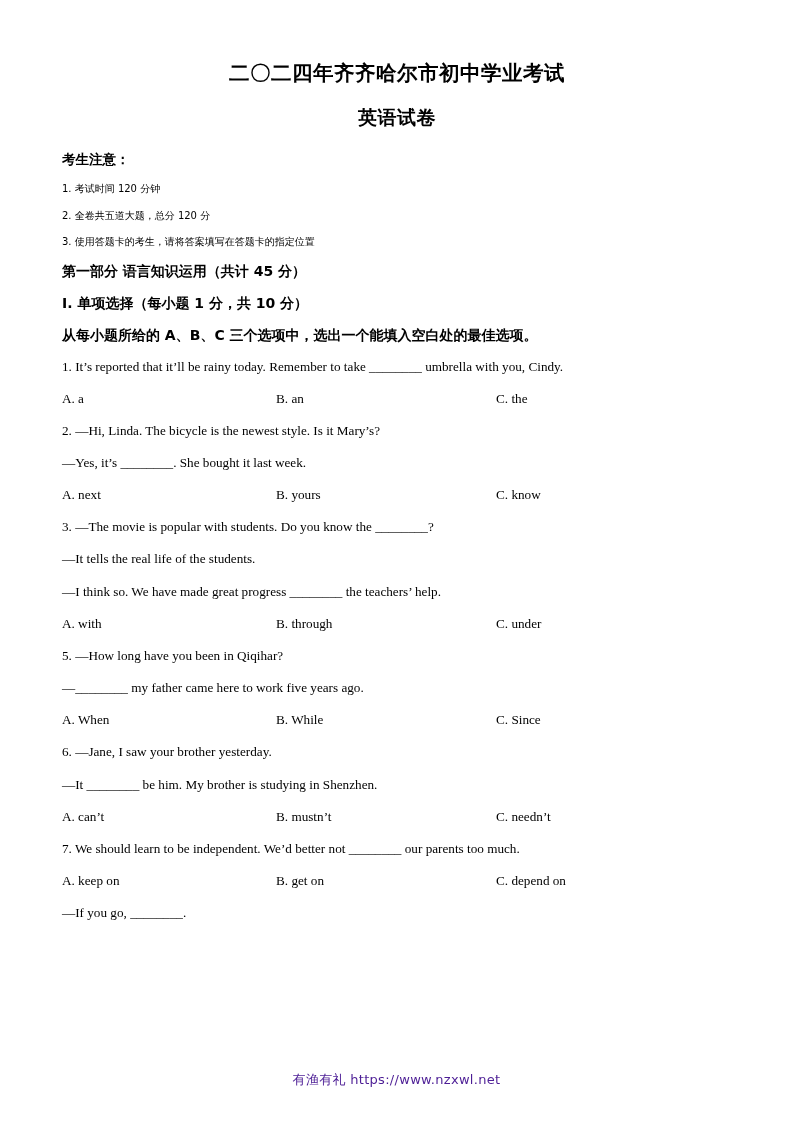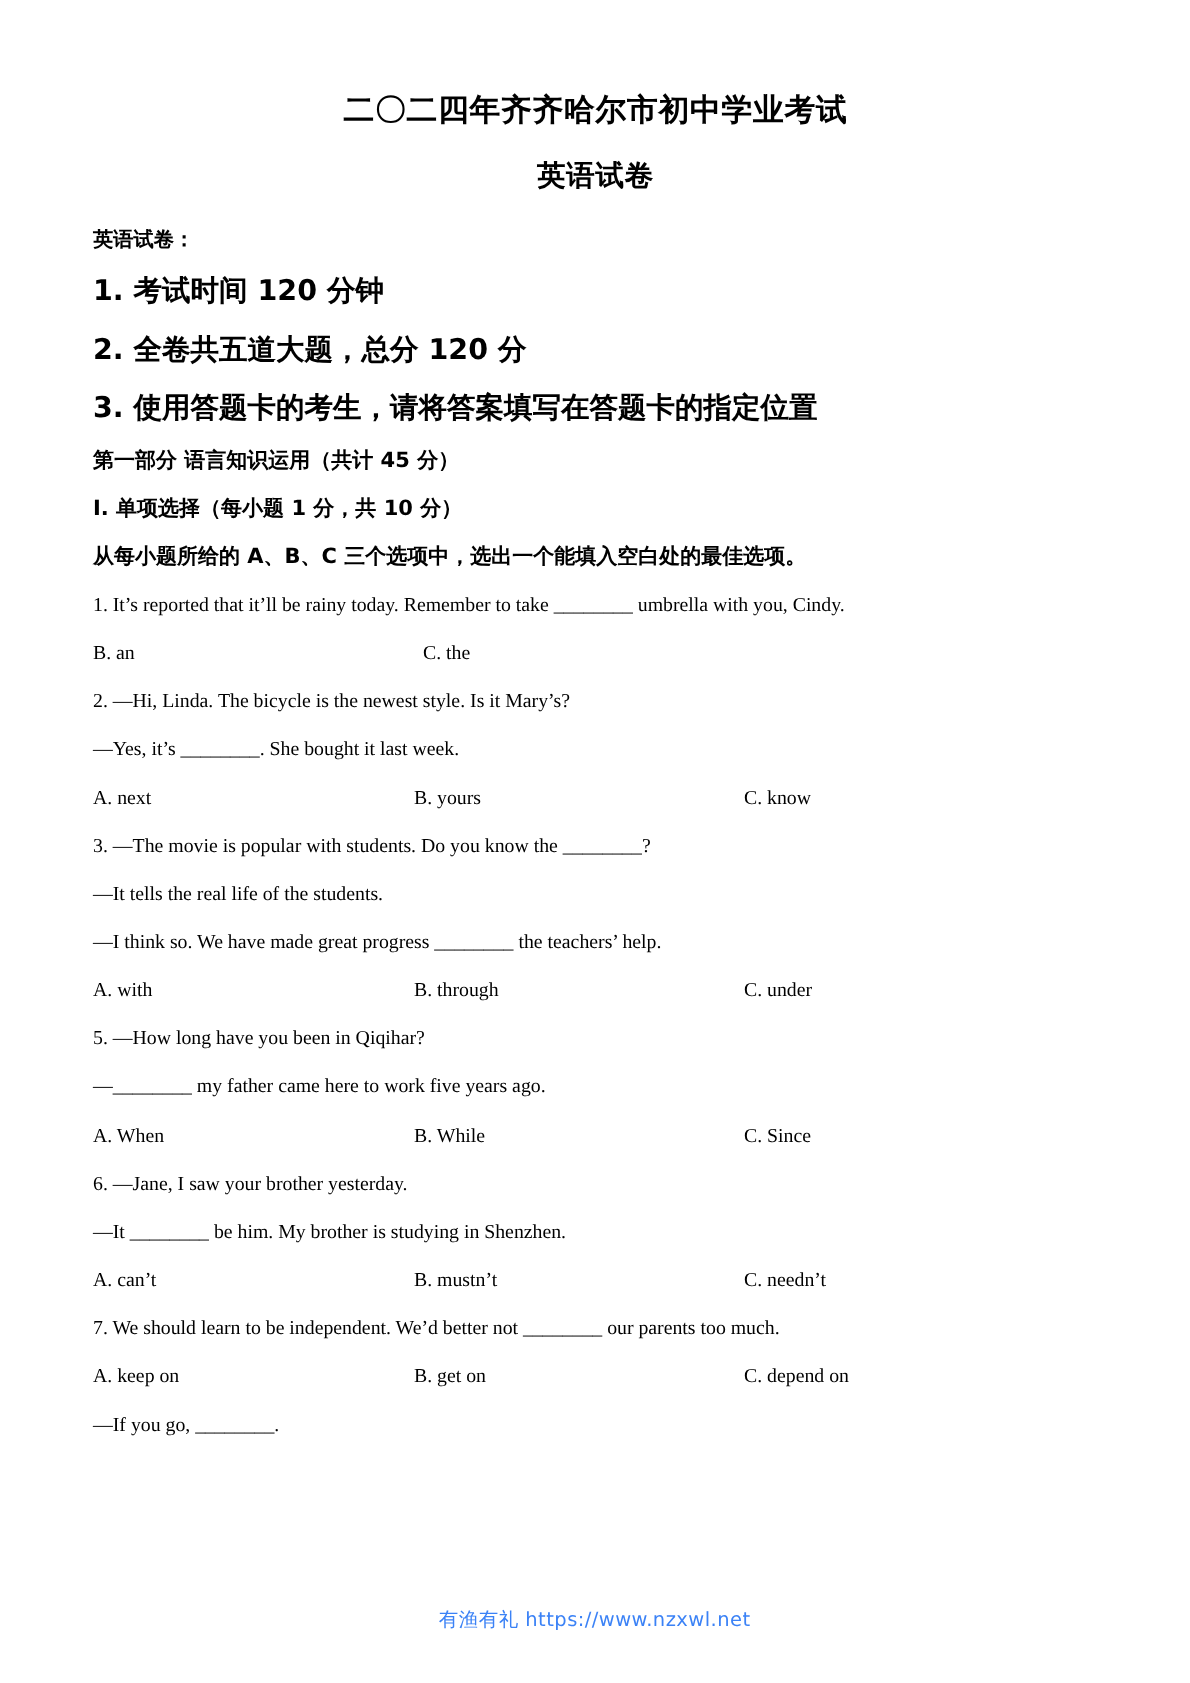--- a/index.html
+++ b/index.html
@@ -49,22 +49,22 @@
   }
 
   .notice-head {
     font-family: "DejaVu Sans", sans-serif;
     font-weight: bold;
     font-size: 13.5px;
     margin: 0 0 13px 0;
   }
   .notice-item {
     font-family: "DejaVu Sans", sans-serif;
-    font-weight: bold;
-    font-size: 19px;
+    font-weight: normal;
+    font-size: 10px;
     margin: 0 0 13px 0;
     line-height: 1.35;
   }
   .section-head {
     font-family: "DejaVu Sans", sans-serif;
     font-weight: bold;
     font-size: 14px;
     margin: 0 0 13px 0;
     line-height: 1.35;
   }
@@ -91,44 +91,45 @@
   .opt-c { flex: 1; }
 
   .footer {
     position: absolute;
     left: 0;
     bottom: 33px;
     width: 793px;
     text-align: center;
     font-family: "DejaVu Sans", sans-serif;
     font-size: 13px;
-    color: #3b82f6;
+    color: #4c1d95;
     letter-spacing: 0.3px;
   }
 </style>
 </head>
 <body>
 
 <div class="page">
   <div class="content">
 
     <h1 class="title-main">二〇二四年齐齐哈尔市初中学业考试</h1>
     <h2 class="title-sub">英语试卷</h2>
 
-    <p class="notice-head">英语试卷：</p>
+    <p class="notice-head">考生注意：</p>
     <p class="notice-item">1. 考试时间 120 分钟</p>
     <p class="notice-item">2. 全卷共五道大题，总分 120 分</p>
     <p class="notice-item">3. 使用答题卡的考生，请将答案填写在答题卡的指定位置</p>
 
     <p class="section-head">第一部分  语言知识运用（共计 45 分）</p>
     <p class="section-head">I. 单项选择（每小题 1 分，共 10 分）</p>
     <p class="section-head">从每小题所给的 A、B、C 三个选项中，选出一个能填入空白处的最佳选项。</p>
 
     <p class="q-text">1. It’s reported that it’ll be rainy today. Remember to take ________ umbrella with you, Cindy.</p>
     <div class="options">
+      <span class="opt-a">A. a</span>
       <span class="opt-b">B. an</span>
       <span class="opt-c">C. the</span>
     </div>
 
     <p class="q-text">2. —Hi, Linda. The bicycle is the newest style. Is it Mary’s?</p>
     <p class="q-text cont">—Yes, it’s ________. She bought it last week.</p>
     <div class="options">
       <span class="opt-a">A. next</span>
       <span class="opt-b">B. yours</span>
       <span class="opt-c">C. know</span>

